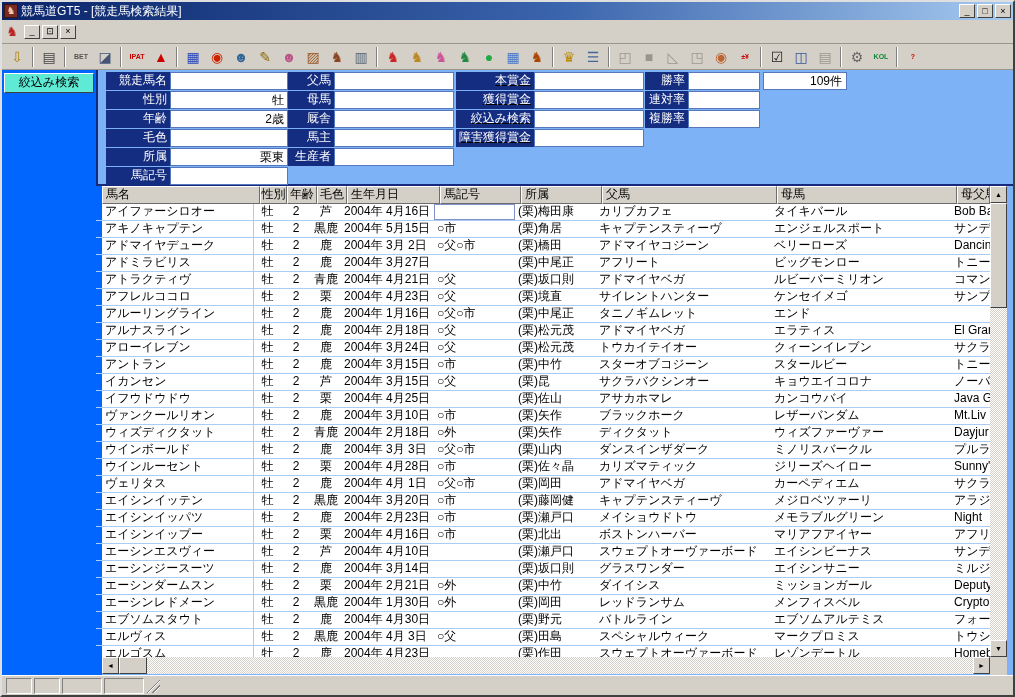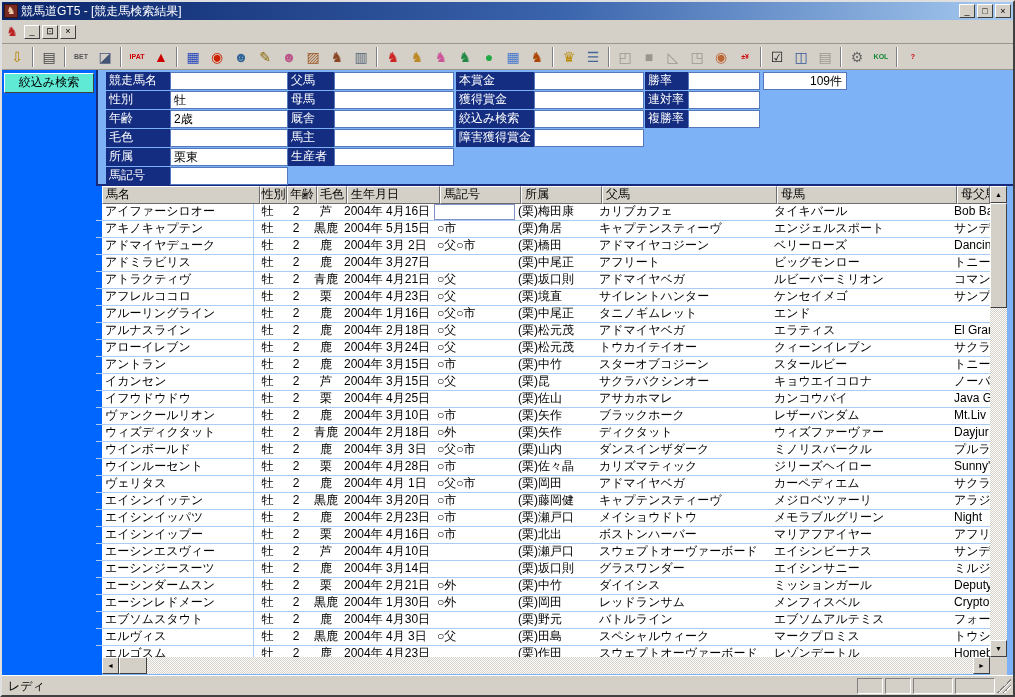--- a/index.html
+++ b/index.html
@@ -31,23 +31,23 @@
   .client{display:flex;height:605px;}
   .sidebar{width:94px;background:#0066FE;padding:2px;flex:none;}
   .filter-btn{width:90px;height:20px;background:#5eead4;border:1px solid;border-color:#fff #404040 #404040 #fff;font-size:12px;font-family:inherit;padding:0;}
   .main{position:relative;flex:1;background:#7EB2F6;overflow:hidden;}
 
   
   .filter-panel{position:absolute;top:0;left:0;right:0;height:116px;border-left:2px solid #16297B;border-bottom:2px solid #16297B;}
   .fcol{position:absolute;top:2px;}
   .fcol-basic{left:8px;}
   .fcol-pedigree{left:190px;}
-  .fcol-prize{left:358px;}
+  .fcol-prize{left:358px;text-decoration:underline;}
   .fcol-rates{left:547px;}
-  .frow{display:flex;height:18px;margin-bottom:1px;}
+  .frow{display:flex;height:18px;margin-bottom:1px;text-align:right;}
   .flabel{background:#142D81;color:#fff;font-size:12px;line-height:17px;padding:0 3px;overflow:hidden;white-space:nowrap;flex:none;}
   .fvalue{background:#fff;border:1px solid #5577bb;font-size:12px;line-height:16px;padding:0 3px;overflow:hidden;white-space:nowrap;flex:none;}
   .fcol-basic .flabel{width:64px;}  .fcol-basic .fvalue{width:118px;}
   .fcol-pedigree .flabel{width:46px;} .fcol-pedigree .fvalue{width:120px;}
   .fcol-prize .flabel{width:78px;}  .fcol-prize .fvalue{width:110px;}
   .fcol-rates .flabel{width:43px;}  .fcol-rates .fvalue{width:72px;}
   .count-box{position:absolute;top:2px;left:665px;width:84px;height:18px;background:#fff;border:1px solid #5577bb;font-size:12px;line-height:16px;text-align:right;padding:0 4px;}
 
   
   .grid-header{position:absolute;top:116px;left:0;width:894px;height:36px;display:flex;overflow:hidden;}
@@ -632,21 +632,20 @@
         </div>
         <button class="sbtn">►</button>
       </div>
       <div class="scorner"></div>
       <div class="hstub"></div>
 
     </div>
   </div>
 
   <div class="statusbar">
-    <div class="sready">レディ</div>
     <div class="spanel sp0"></div>
     <div class="spanel sp1"></div>
     <div class="spanel sp2"></div>
     <div class="spanel sp3"></div>
     <div class="grip"></div>
   </div>
 
 </div>
 
 </body></html>

